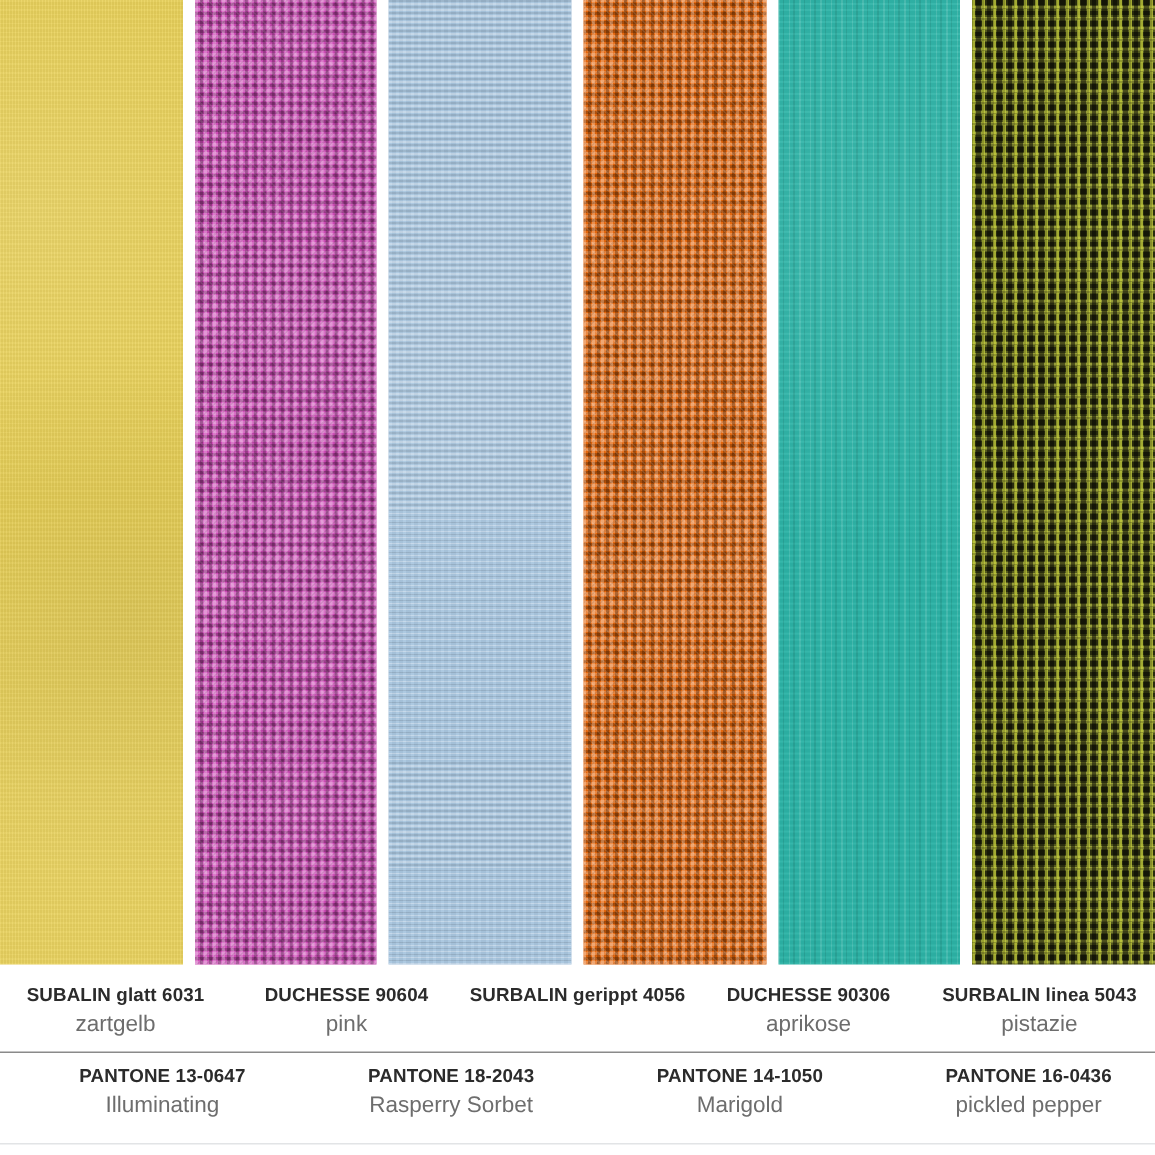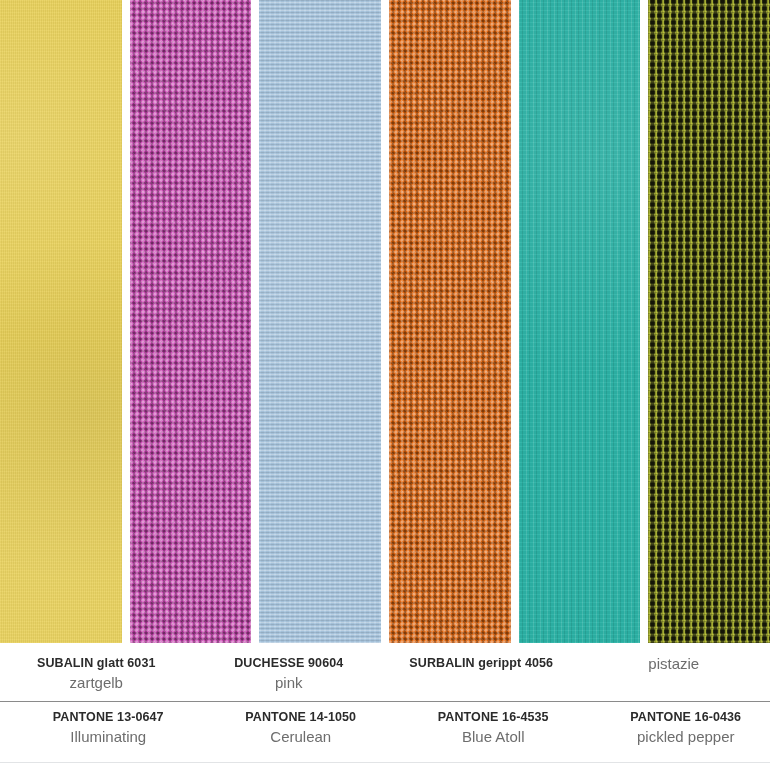--- a/index.html
+++ b/index.html
@@ -261,36 +261,41 @@
           <span class="label-secondary">zartgelb</span>
         </div>
         <div class="label-cell">
           <span class="label-primary">DUCHESSE 90604</span>
           <span class="label-secondary">pink</span>
         </div>
         <div class="label-cell">
           <span class="label-primary">SURBALIN gerippt 4056</span>
         </div>
         <div class="label-cell">
+          <span class="label-primary">DUCHESSE 90306</span>
+          <span class="label-secondary">aprikose</span>
+        </div>
+        <div class="label-cell">
+          <span class="label-primary">SURBALIN linea 5043</span>
           <span class="label-secondary">pistazie</span>
         </div>
       </div>
     <div class="divider" id="divider-mid" style="background: rgb(138, 138, 138);"></div>
     <div class="label-row" id="row-pantone">
         <div class="label-cell">
           <span class="label-primary">PANTONE 13-0647</span>
           <span class="label-secondary">Illuminating</span>
         </div>
         <div class="label-cell">
+          <span class="label-primary">PANTONE 18-2043</span>
+          <span class="label-secondary">Rasperry Sorbet</span>
+        </div>
+        <div class="label-cell">
           <span class="label-primary">PANTONE 14-1050</span>
-          <span class="label-secondary">Cerulean</span>
-        </div>
-        <div class="label-cell">
-          <span class="label-primary">PANTONE 16-4535</span>
-          <span class="label-secondary">Blue Atoll</span>
+          <span class="label-secondary">Marigold</span>
         </div>
         <div class="label-cell">
           <span class="label-primary">PANTONE 16-0436</span>
           <span class="label-secondary">pickled pepper</span>
         </div>
       </div>
     <div class="divider" id="divider-bottom" style="background: rgb(226, 228, 230);"></div>
   </div>
 
 </div>

